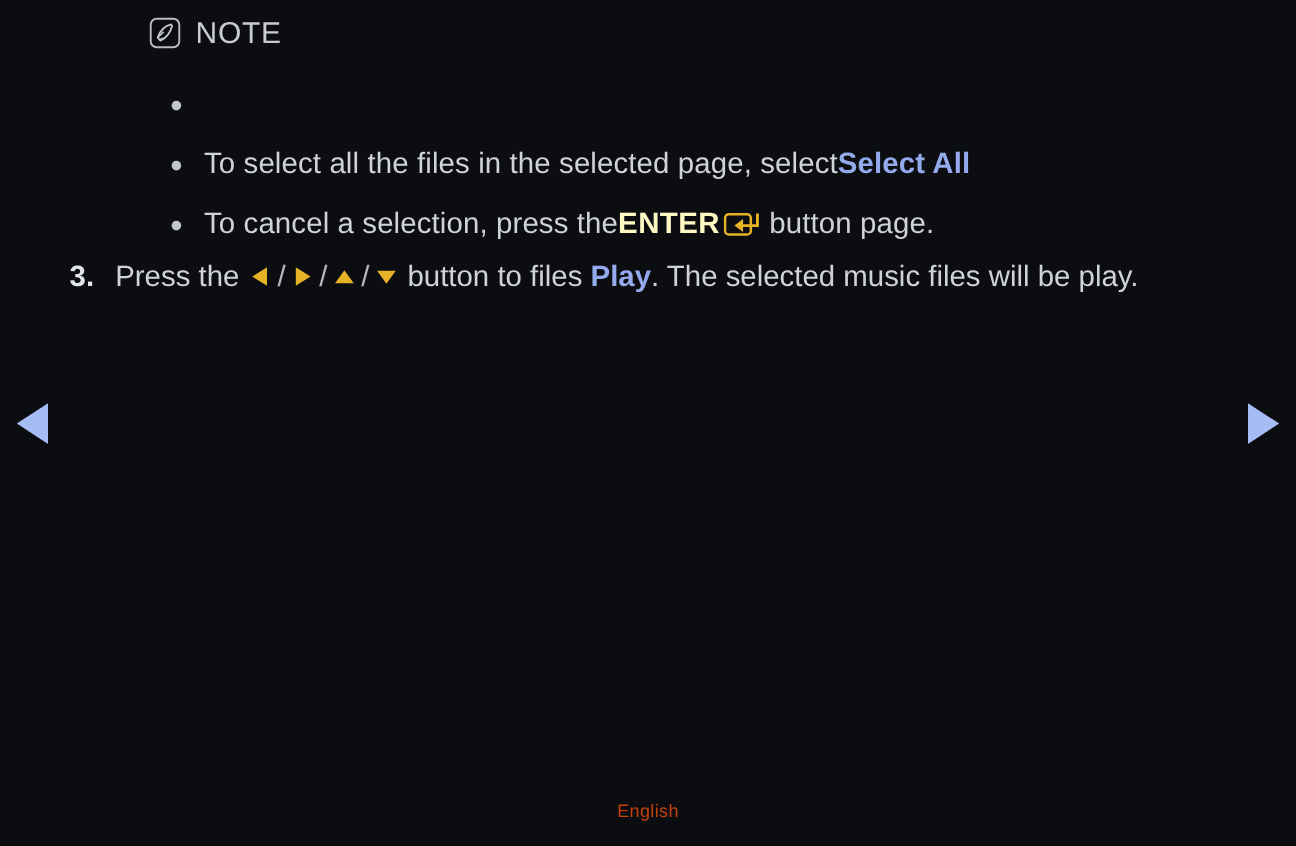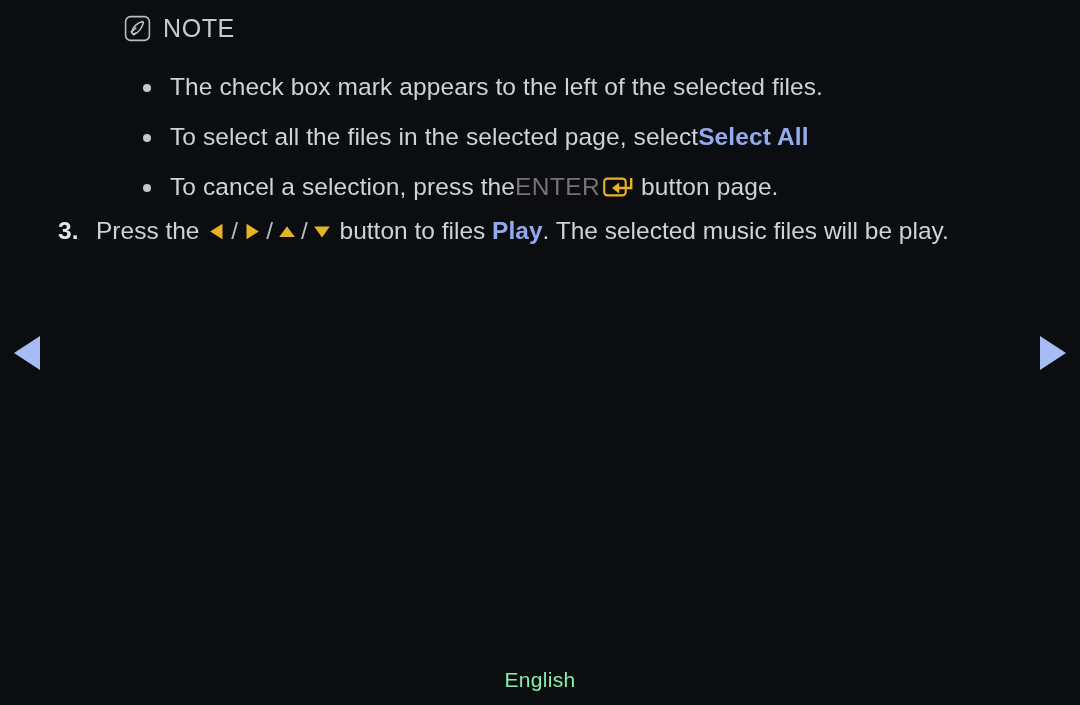--- a/index.html
+++ b/index.html
@@ -11,21 +11,21 @@
   body {
     font-family:"Liberation Sans", sans-serif;
     color:#cfd2d6;
     position:relative;
   }
 
   
   .note-header {
     position:absolute;
     left:96px; top:14px;
-    display:flex; align-items:center; gap:12px;padding-left:28px;
+    display:flex; align-items:flex-start; gap:12px;padding-left:28px;
   }
   .note-icon {
     width:27px; height:27px;
     display:block;
   }
   .note-label {
     font-size:25px;
     letter-spacing:.6px;
     color:#c8cbcf;
     font-weight:400;
@@ -53,22 +53,22 @@
     width:8px; height:8px;
     border-radius:50%;
     background:#c3c6ca;
   }
   .kw-blue {
     color:#93aaec;
     font-weight:bold;
     text-align:right;
   }
   .kw-bold {
-    color:#737373;
-    font-weight:normal;
+    color:#fef9c3;
+    font-weight:bold;
     letter-spacing:.4px;
   }
 
   
   .enter-icon {
     display:inline-block;
     width:32px; height:24px;
     vertical-align:-5px;
     margin:0 6px 0 3px;
   }
@@ -110,22 +110,22 @@
   }
   .nav-left  { left:12px; }
   .nav-right { right:12px; }
 
   
   .footer-lang {
     position:absolute;
     left:0; right:0;
     top:668px;
     text-align:center;
-    font-size:21px;
-    color:#86efac;
+    font-size:15px;
+    color:#c2410c;
     letter-spacing:.3px;
   }
 </style>
 </head>
 <body>
 
 <div class="note-header">
   <span class="note-icon">
     <svg viewBox="0 0 27 27" width="27" height="27" xmlns="http://www.w3.org/2000/svg">
       <rect x="1.6" y="1.6" width="23.8" height="23.8" rx="5" ry="5" fill="none" stroke="#b9bcc1" stroke-width="1.6"></rect>
@@ -134,21 +134,20 @@
       <path d="M9.0 19.2 L12.0 17.9" stroke="#c6c9cd" stroke-width="1.3" fill="none"></path>
     </svg>
   </span>
   <span class="note-label">NOTE</span>
 </div>
 
 <div class="bullets">
 
   <div class="bullet-row">
     <span class="bullet-dot"></span>
-    <span>The check box mark appears to the left of the selected files.</span>
   </div>
 
   <div class="bullet-row">
     <span class="bullet-dot"></span>
     <span>To select all the files in the selected page, select </span>
       <span class="kw-blue">Select All</span>
   </div>
 
   <div class="bullet-row">
     <span class="bullet-dot"></span>

